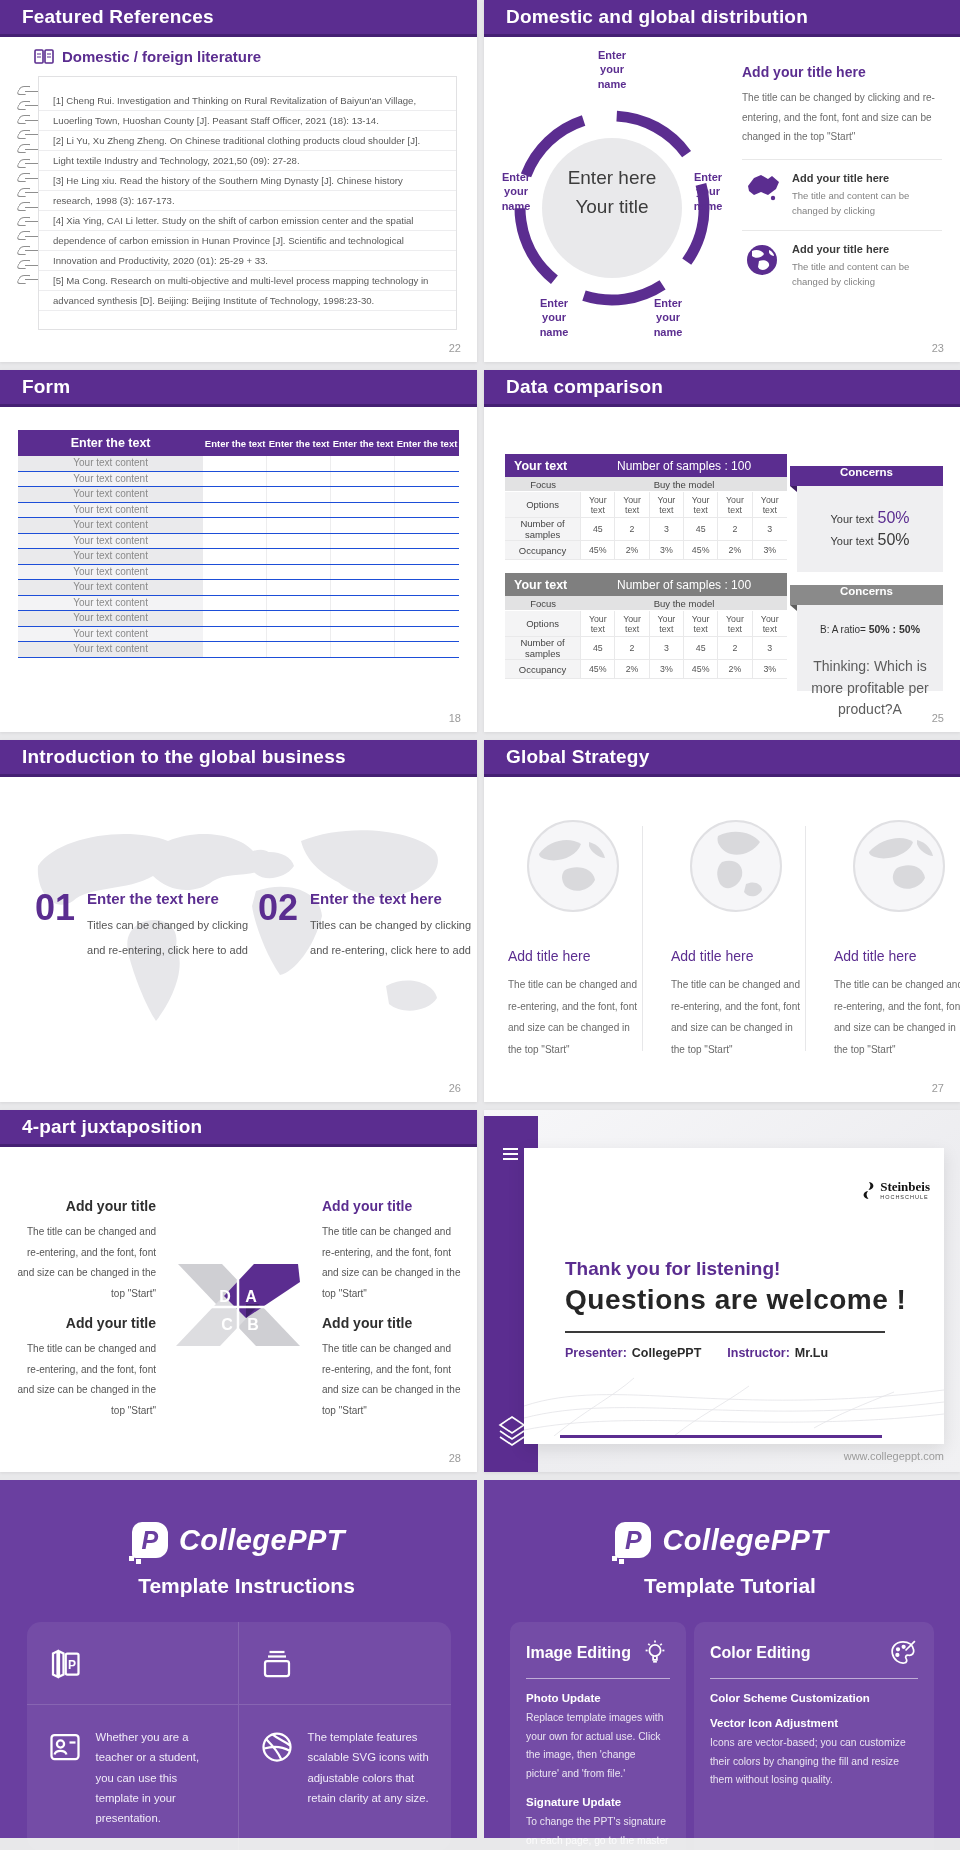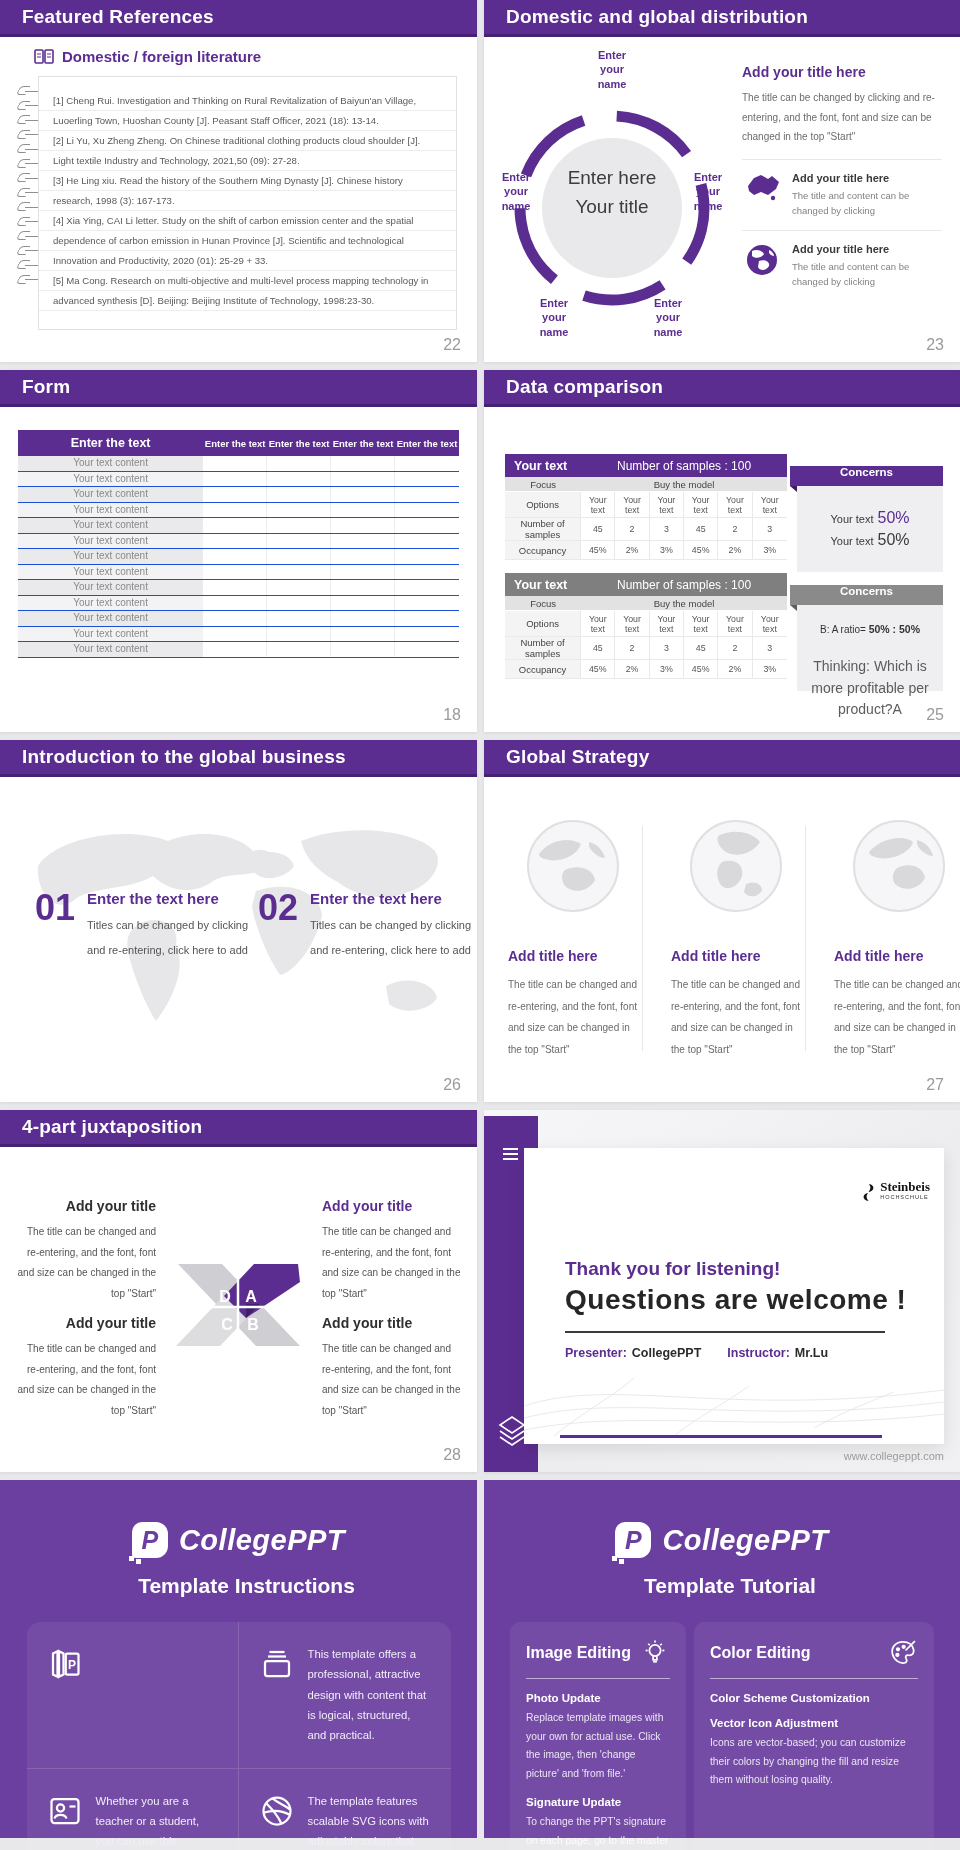--- a/index.html
+++ b/index.html
@@ -5,21 +5,21 @@
   * { box-sizing: border-box; margin: 0; padding: 0; }
   html,body { background:#e8e8ea; }
   body { font-family:"Liberation Sans", sans-serif; }
   #canvas { position:relative; width:960px; height:1850px; background:#e8e8ea; overflow:hidden; }
 
   
   .slide { position:absolute; width:477px; height:362px; background:#fff; box-shadow:0 1px 3px rgba(0,0,0,.08); overflow:hidden; }
   .slide.right { width:476px; }
   .bar { height:37px; background:#5b2d90; border-bottom:3px solid #452173; display:flex; align-items:center; padding-left:22px; }
   .bar span { color:#fff; font-size:19px; font-weight:bold; letter-spacing:.2px; }
-  .pnum { position:absolute; right:16px; bottom:8px; font-size:16px; color:#9a9a9a; }
+  .pnum { position:absolute; right:16px; bottom:8px; font-size:11px; color:#9a9a9a; }
 
   
   .ref-head { position:absolute; left:34px; top:48px; display:flex; align-items:center; gap:8px; }
   .ref-head svg { flex:0 0 auto; }
   .ref-head span { color:#5b2d90; font-size:15px; font-weight:bold; }
   .coils { position:absolute; left:18px; top:86px; display:flex; flex-direction:column; gap:6.5px; }
   .coil { width:22px; height:8px; position:relative; }
   .coil::before { content:""; position:absolute; left:0; top:0; width:9px; height:7px; border:1.6px solid #8f8f8f; border-right:none; border-radius:4px 0 0 4px; transform:skewX(-28deg); }
   .coil::after { content:""; position:absolute; left:7px; top:4.6px; width:14px; height:0; border-top:1.6px solid #8f8f8f; }
   .ref-box { position:absolute; left:38px; top:76px; right:20px; bottom:32px; border:1px solid #e1e1e3; padding:14px 14px 0 14px;
@@ -92,21 +92,21 @@
   .intro-item { position:absolute; top:150px; display:flex; gap:12px; }
   .intro-item.i1 { left:35px; } .intro-item.i2 { left:258px; }
   .intro-num { font-size:36px; font-weight:bold; color:#5b2d90; line-height:1; }
   .intro-item h4 { font-size:15px; font-weight:bold; color:#5b2d90; margin-bottom:6px; }
   .intro-item p { font-size:11px; color:#555; line-height:2.3; width:172px; }
 
   
   .gcol { position:absolute; top:78px; width:130px; }
   .gcol.c1 { left:24px; } .gcol.c2 { left:187px; } .gcol.c3 { left:350px; }
   .gcol .globe { display:block; margin:0 auto 34px auto; }
-  .gcol h4 { color:#5b2d90; font-size:14px; font-weight:bold; margin-bottom:10px; }
+  .gcol h4 { color:#5b2d90; font-size:14px; font-weight:normal; margin-bottom:10px; }
   .gcol p { font-size:10px; color:#6a6a6a; line-height:2.15; }
   .vdiv { position:absolute; top:86px; height:225px; border-left:1px solid #e7e7e9; }
   .vdiv.d1 { left:158px; } .vdiv.d2 { left:321px; }
 
   
   .quad { position:absolute; width:140px; }
   .quad h4 { font-size:14px; font-weight:bold; color:#2f2f2f; margin-bottom:8px; }
   .quad.acc h4 { color:#5b2d90; }
   .quad p { font-size:10px; color:#555; line-height:2.05; }
   .quad.ql { text-align:right; left:16px; }
@@ -114,21 +114,21 @@
   .quad.row1 { top:88px; } .quad.row2 { top:205px; }
   .xgraphic { position:absolute; left:168px; top:148px; }
 
   
   .thanks { background:linear-gradient(145deg,#f7f7f9 0%,#ededf0 55%,#f1f1f3 100%); }
   .t-side { position:absolute; left:0; top:6px; width:54px; height:356px; background:#5b2d90; }
   .t-burger { position:absolute; left:19px; top:32px; }
   .t-burger i { display:block; width:15px; height:2px; background:#fff; margin-bottom:3px; }
   .t-logo { position:absolute; left:14px; top:300px; }
   .t-card { position:absolute; left:40px; top:38px; width:420px; height:296px; background:#fff; box-shadow:0 5px 16px rgba(0,0,0,.10); }
-  .stein { position:absolute; right:14px; top:32px; display:flex; gap:5px; align-items:flex-end; }
+  .stein { position:absolute; right:14px; top:32px; display:flex; gap:5px; align-items:center; }
   .stein .stxt { line-height:1; }
   .stein .sname { font-family:"Liberation Serif", serif; font-size:13px; font-weight:bold; color:#111; }
   .stein .ssub { font-size:5.5px; letter-spacing:1px; color:#333; margin-top:2px; }
   .t-h1 { position:absolute; left:41px; top:110px; color:#5b2d90; font-size:19px; font-weight:bold; }
   .t-h2 { position:absolute; left:41px; top:136px; color:#262626; font-size:28px; font-weight:bold; letter-spacing:.5px; }
   .t-rule { position:absolute; left:41px; top:183px; width:320px; height:2px; background:#3a3a3a; }
   .t-pres { position:absolute; left:41px; top:198px; font-size:12.5px; font-weight:bold; }
   .t-pres .lab { color:#5b2d90; }
   .t-pres .val { color:#2b2b2b; margin-left:5px; }
   .t-pres .gap { display:inline-block; width:26px; }
@@ -633,21 +633,20 @@
           <rect x="12.5" y="5" width="8.5" height="14" rx="1"></rect>
             <text x="16.7" y="15" font-size="8" fill="#fff" stroke="none" text-anchor="middle" font-weight="bold" font-family="Liberation Sans, sans-serif">P</text>
         </svg>
       </div>
       <div class="instr-cell b">
         <svg width="36" height="36" viewBox="0 0 24 24" fill="none" stroke="#fff" stroke-width="1.5">
           <line x1="7" y1="4" x2="17" y2="4"></line>
             <line x1="6" y1="7" x2="18" y2="7"></line>
           <rect x="4" y="10" width="16" height="10" rx="1.5"></rect>
         </svg>
-        <p>This template offers a professional, attractive design with content that is logical, structured, and practical.</p>
       </div>
       <div class="instr-cell r">
         <svg width="36" height="36" viewBox="0 0 24 24" fill="none" stroke="#fff" stroke-width="1.5">
           <rect x="3" y="4" width="18" height="16" rx="2"></rect>
           <circle cx="9" cy="10" r="2.4"></circle>
             <path d="M5,17 C6,13.8 12,13.8 13,17"></path>
           <line x1="15" y1="9" x2="19" y2="9"></line>
         </svg>
         <p>Whether you are a teacher or a student, you can use this template in your presentation.</p>
       </div>

